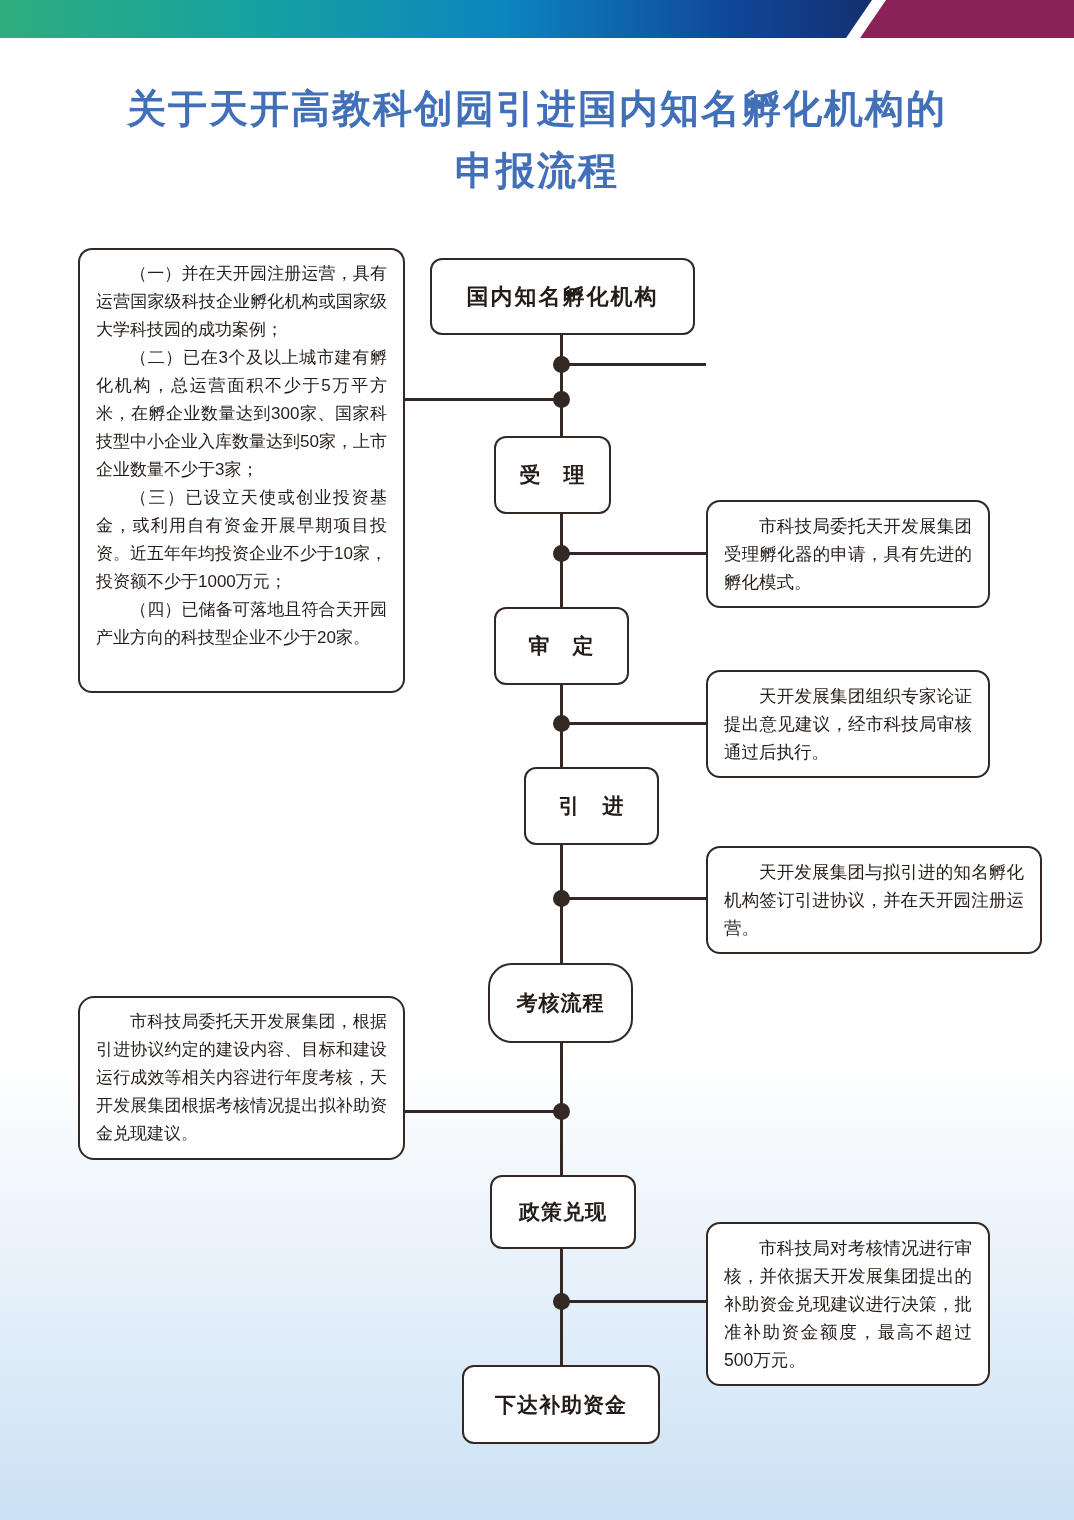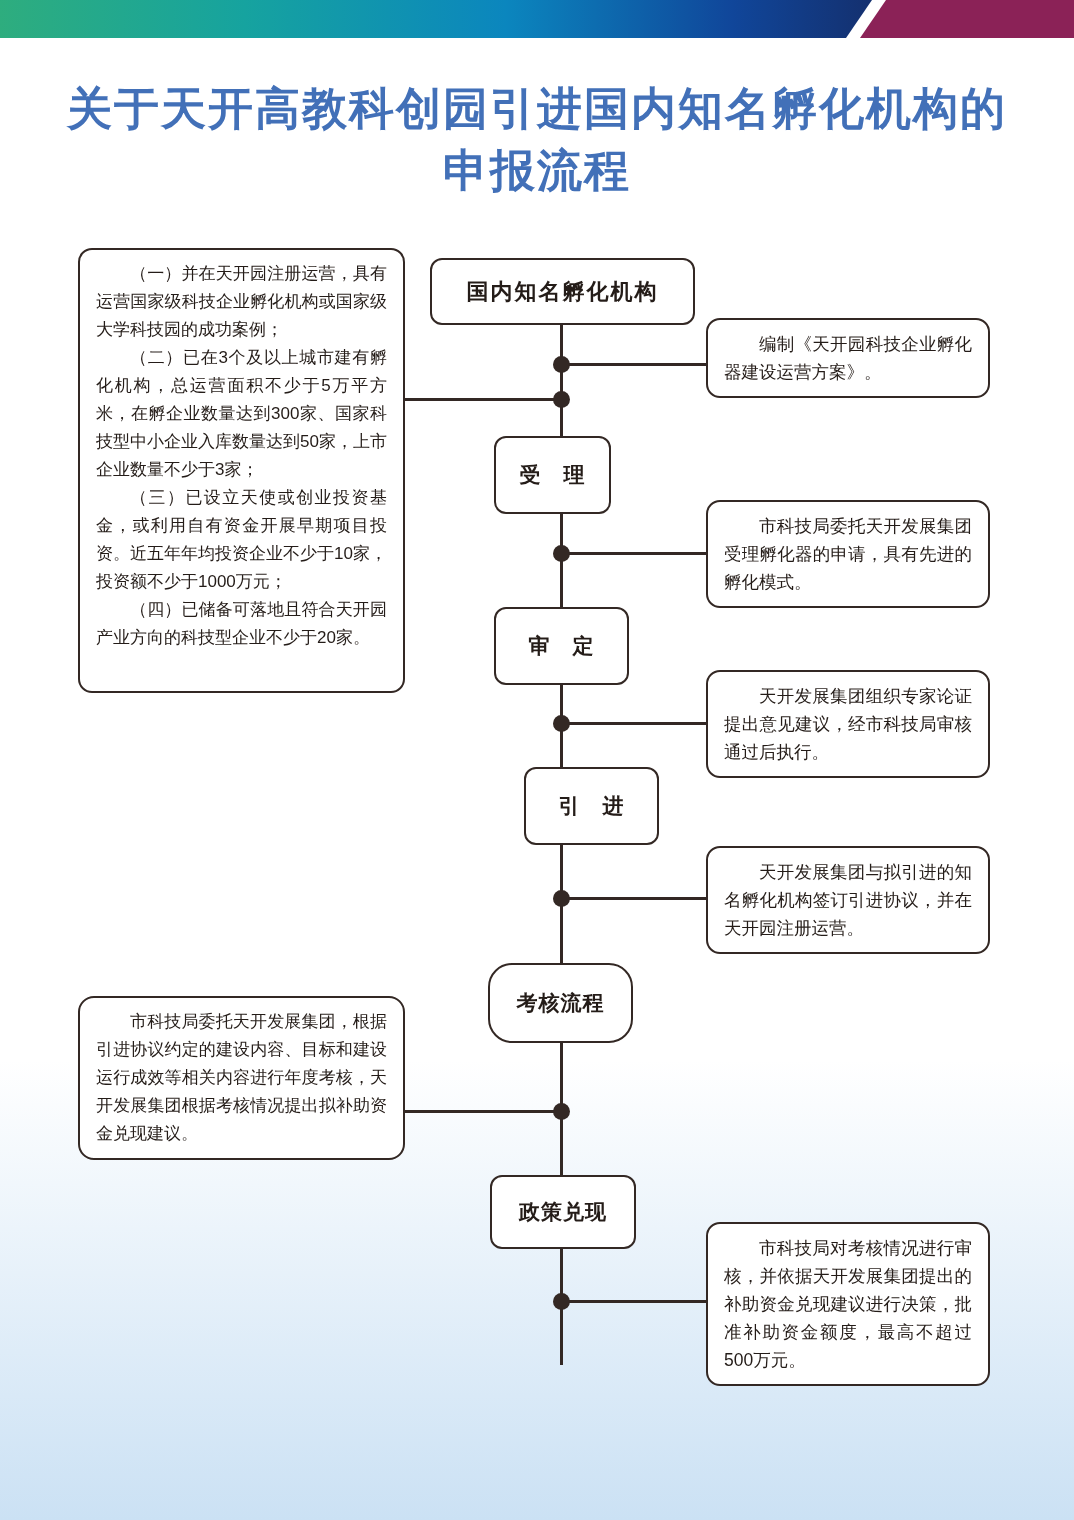--- a/index.html
+++ b/index.html
@@ -20,21 +20,21 @@
   }
   
   .bottom-wash{
     position:absolute;left:0;top:1060px;width:1074px;height:460px;z-index:0;
     background:linear-gradient(180deg,rgba(205,226,244,0) 0%,#cbe1f4 100%);
   }
   
   .title{
     position:absolute;left:0;top:78px;width:1074px;z-index:2;
     text-align:center;color:#4270b8;font-weight:bold;
-    font-size:45px;line-height:62px;letter-spacing:2px;
+    font-size:39px;line-height:62px;letter-spacing:2px;
   }
   
   .vline{position:absolute;width:3px;background:#332824;z-index:1;}
   .hline{position:absolute;height:3px;background:#332824;z-index:1;}
   .dot{position:absolute;width:17px;height:17px;border-radius:50%;background:#332824;z-index:1;}
   
   .box{
     position:absolute;z-index:2;background:#ffffff;border:2.5px solid #332824;
     border-radius:14px;box-sizing:border-box;
   }
@@ -83,46 +83,44 @@
   <div class="dot" style="left:553px;top:1103px;"></div>
   <div class="dot" style="left:553px;top:1293px;"></div>
 
   <div class="box note" style="left:78px;top:248px;width:327px;min-height:445px;">
     <p>（一）并在天开园注册运营，具有运营国家级科技企业孵化机构或国家级大学科技园的成功案例；</p>
     <p>（二）已在3个及以上城市建有孵化机构，总运营面积不少于5万平方米，在孵企业数量达到300家、国家科技型中小企业入库数量达到50家，上市企业数量不少于3家；</p>
     <p>（三）已设立天使或创业投资基金，或利用自有资金开展早期项目投资。近五年年均投资企业不少于10家，投资额不少于1000万元；</p>
     <p>（四）已储备可落地且符合天开园产业方向的科技型企业不少于20家。</p>
   </div>
 
-  <div class="box node node-lg" style="left:430px;top:258px;width:265px;height:67px;">国内知名孵化机构</div>
+  <div class="box node node-lg" style="left:430px;top:258px;width:265px;height:77px;">国内知名孵化机构</div>
 
   <div class="box node node-md" style="left:494px;top:436px;width:117px;height:78px;">受　理</div>
 
   <div class="box node node-md" style="left:494px;top:607px;width:135px;height:78px;">审　定</div>
 
   <div class="box node node-md" style="left:494px;top:767px;width:135px;height:78px;margin-left:30px;">引　进</div>
 
   <div class="box node node-md" style="left:488px;top:963px;width:145px;height:80px;border-radius:24px;">考核流程</div>
 
   <div class="box node node-md" style="left:490px;top:1175px;width:146px;height:74px;">政策兑现</div>
 
+  <div class="box node node-md" style="left:462px;top:1365px;width:198px;height:79px;">下达补助资金</div>
 
-  <div class="box note note-r" style="left:706px;top:318px;width:284px;min-height:78px;">
-    <p>编制《天开园科技企业孵化器建设运营方案》。</p>
-  </div>
 
   <div class="box note note-r" style="left:706px;top:500px;width:284px;min-height:106px;">
     <p>市科技局委托天开发展集团受理孵化器的申请，具有先进的孵化模式。</p>
   </div>
 
   <div class="box note note-r" style="left:706px;top:670px;width:284px;min-height:105px;">
     <p>天开发展集团组织专家论证提出意见建议，经市科技局审核通过后执行。</p>
   </div>
 
-  <div class="box note note-r" style="left:706px;top:846px;width:284px;min-height:108px;">
+  <div class="box note note-r" style="left:706px;top:846px;width:336px;min-height:108px;">
     <p>天开发展集团与拟引进的知名孵化机构签订引进协议，并在天开园注册运营。</p>
   </div>
 
   <div class="box note" style="left:78px;top:996px;width:327px;min-height:158px;border-radius:16px;">
     <p>市科技局委托天开发展集团，根据引进协议约定的建设内容、目标和建设运行成效等相关内容进行年度考核，天开发展集团根据考核情况提出拟补助资金兑现建议。</p>
   </div>
 
   <div class="box note note-r" style="left:706px;top:1222px;width:284px;min-height:148px;">
     <p>市科技局对考核情况进行审核，并依据天开发展集团提出的补助资金兑现建议进行决策，批准补助资金额度，最高不超过500万元。</p>
   </div>

